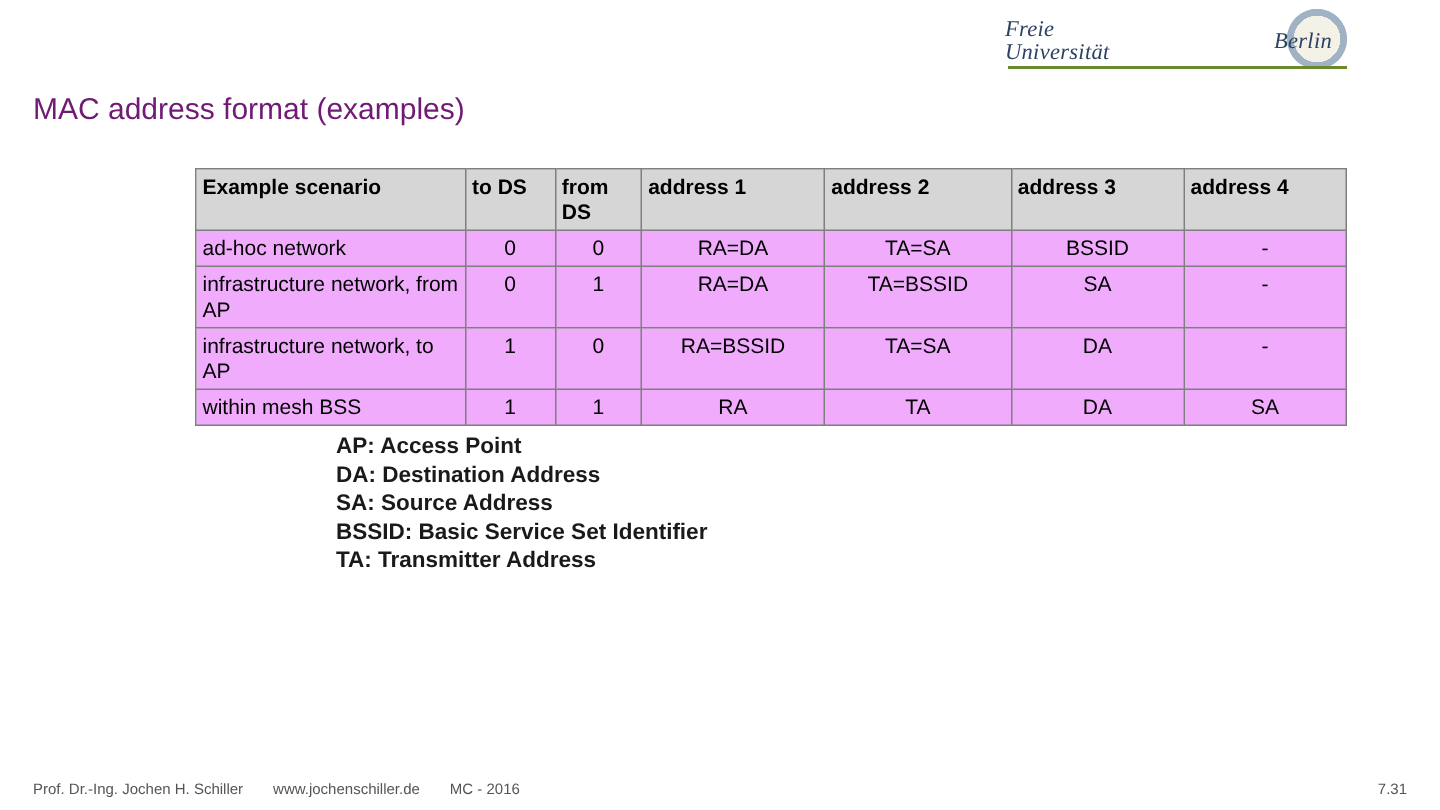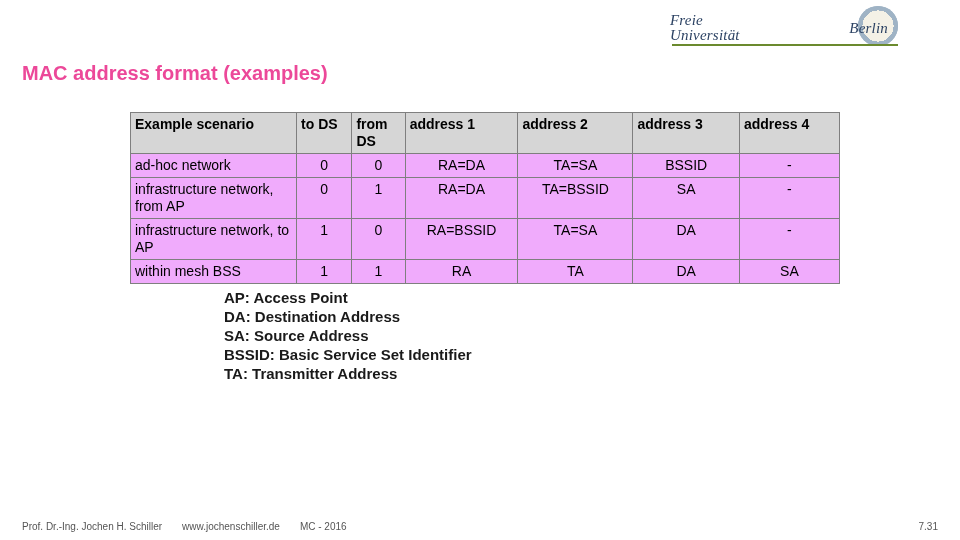--- a/index.html
+++ b/index.html
@@ -52,33 +52,33 @@
     height: 40px;
     border-radius: 50%;
     background: radial-gradient(circle at 50% 50%, #f4f1e6 0 55%, #9fb3c5 55% 100%);
     box-shadow: 0 0 0 1px #9fb3c5 inset;
   }
   .title {
     position: absolute;
     left: 22px;
     top: 62px;
     font-size: 20px;
-    font-weight: bold;
-    color: #ec4899;
+    font-weight: normal;
+    color: #701a75;
   }
   .table-wrap {
     position: absolute;
     left: 130px;
     top: 112px;
     width: 706px;
   }
   table.addr {
     border-collapse: collapse;
     table-layout: fixed;
-    width: 710px;
+    width: 768px;
   }
   table.addr th, table.addr td {
     border: 1px solid #7f7f7f;
     font-size: 14px;
     line-height: 17px;
     vertical-align: top;
   }
   table.addr th {
     background: #d6d6d6;
     font-weight: bold;

